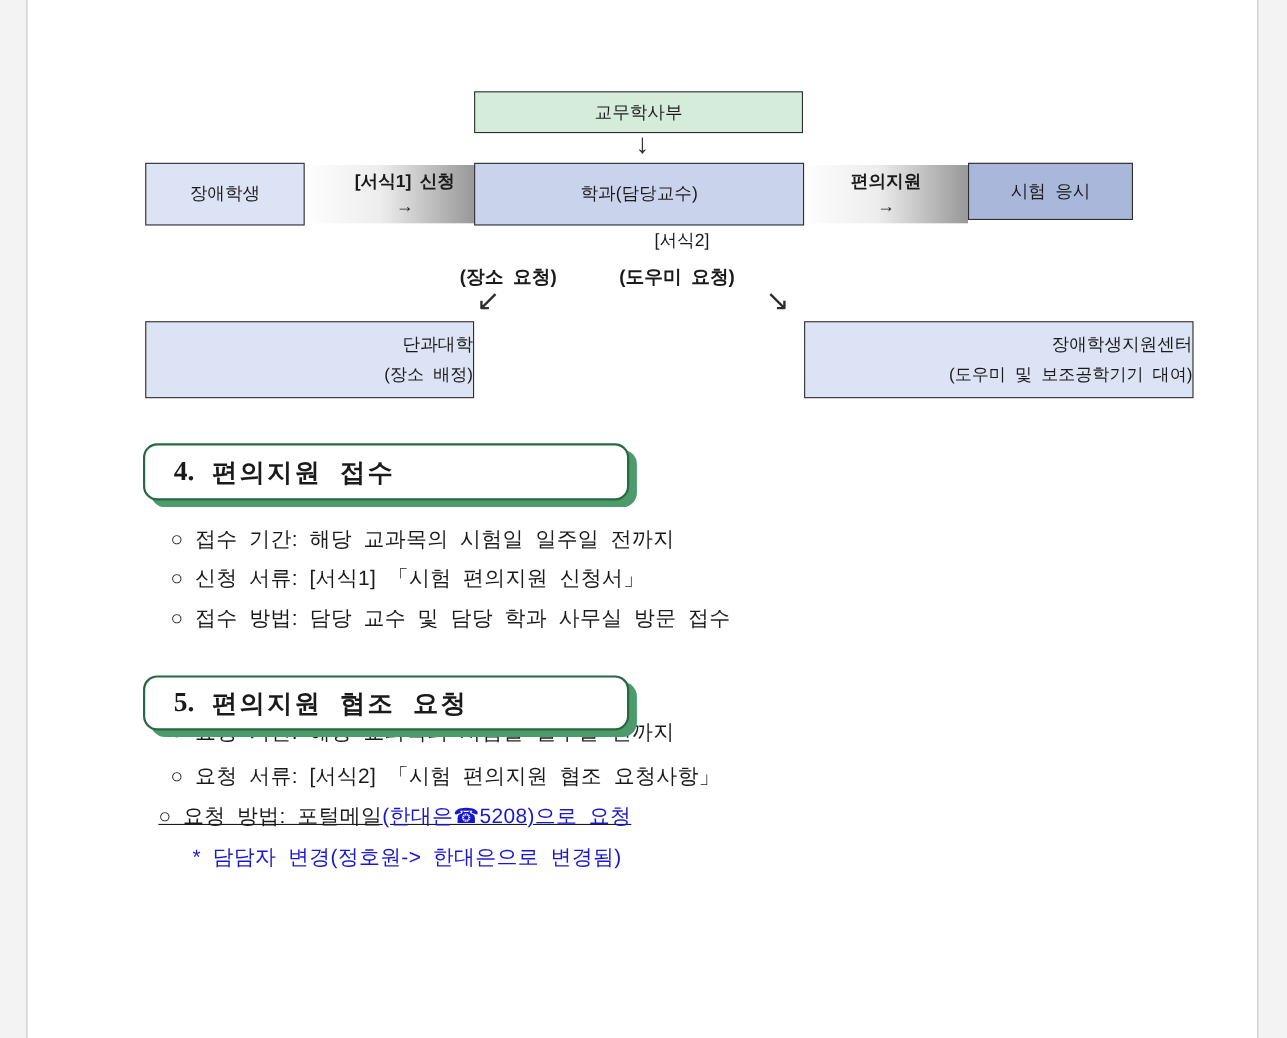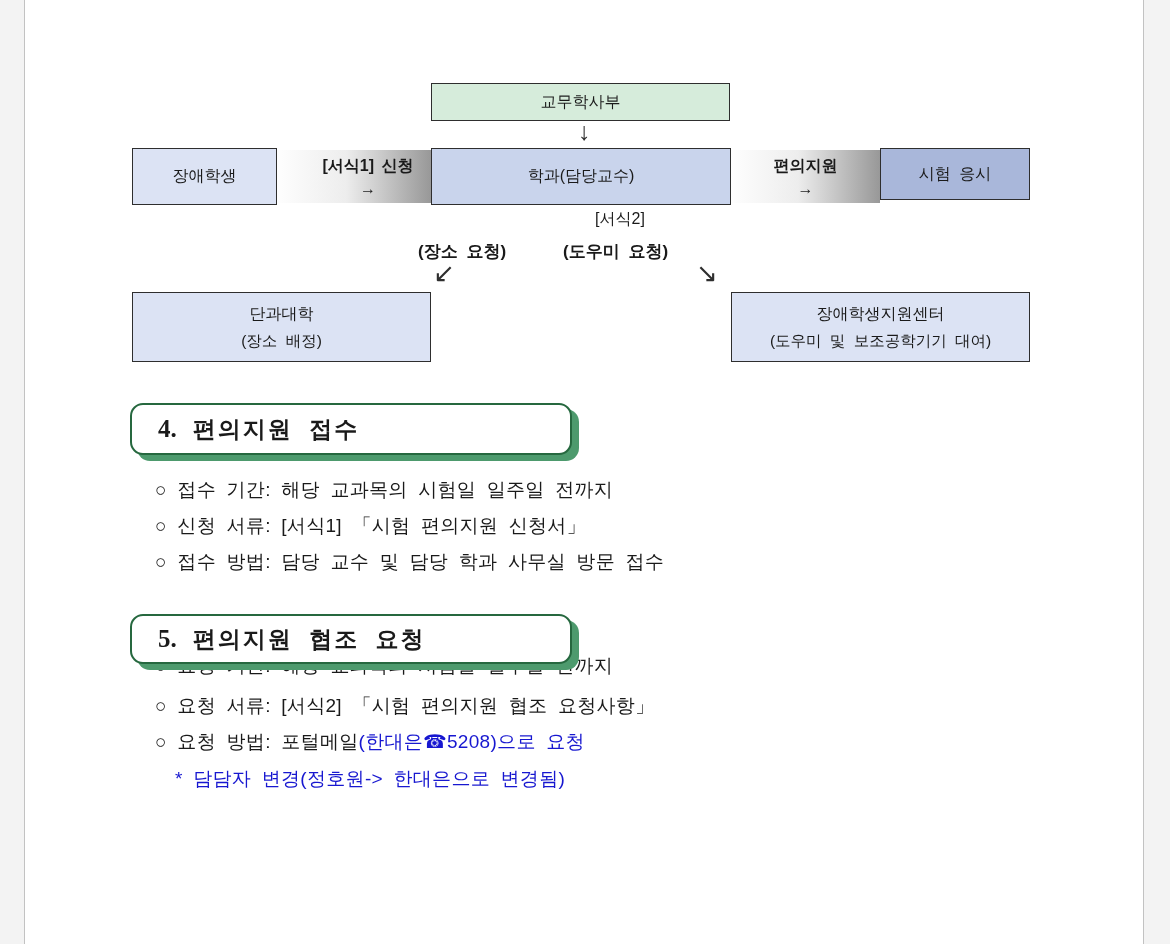--- a/index.html
+++ b/index.html
@@ -87,26 +87,26 @@
   <div class="flow-box examblue" style="left:880px; top:148px; width:150px; height:52px;">시험 응시</div>
 
   <div class="flow-label" style="left:545px; top:209px; width:150px; text-align:center;">[서식2]</div>
 
   <div class="flow-label bold" style="left:418px; top:240px;">(장소 요청)</div>
   <div class="flow-label bold" style="left:563px; top:240px;">(도우미 요청)</div>
 
   <div class="diag-arrow" style="left:433px; top:258px;">↙</div>
   <div class="diag-arrow" style="left:696px; top:258px;">↘</div>
 
-  <div class="flow-box lav two-line" style="left:132px; top:292px; width:299px; height:70px;">
+  <div class="flow-box lav two-line" style="left:132px; top:292px; width:299px; height:70px;align-items:flex-end;">
     <span>단과대학</span>
     <span class="thin-paren">(장소 배정)</span>
   </div>
 
-  <div class="flow-box lav two-line" style="left:731px; top:292px; width:299px; height:70px;">
+  <div class="flow-box lav two-line" style="left:731px; top:292px; width:354px; height:70px;align-items:flex-end;">
     <span>장애학생지원센터</span>
     <span class="thin-paren">(도우미 및 보조공학기기 대여)</span>
   </div>
 
   <div class="sec-box" style="left:130px; top:403px; height:52px;">
     <span class="sec-num">4.</span>
     <span class="sec-title">편의지원 접수</span>
   </div>
 
   <div class="bullet" style="left:155px; top:477px;">○ 접수 기간: 해당 교과목의 시험일 일주일 전까지</div>
@@ -115,18 +115,18 @@
 
   <div class="bullet covered" style="left:155px; top:653px;">○ 요청 기간: 해당 교과목의 시험일 일주일 전까지</div>
 
   <div class="sec-box" style="left:130px; top:614px; height:50px;">
     <span class="sec-num">5.</span>
     <span class="sec-title">편의지원 협조 요청</span>
   </div>
 
   <div class="bullet" style="left:155px; top:693px;">○ 요청 서류: [서식2] 「시험 편의지원 협조 요청사항」</div>
 
-  <div class="bullet" style="left:155px; top:729px;">
+  <div class="bullet" style="left:144px; top:729px;text-decoration:underline;">
     <span>○ 요청 방법: 포털메일</span><span class="blue">(한대은☎5208)으로 요청</span>
   </div>
 
   <div class="bullet blue" style="left:175px; top:766px;">* 담담자 변경(정호원-&gt; 한대은으로 변경됨)</div>
 </div>
 
 </body></html>

